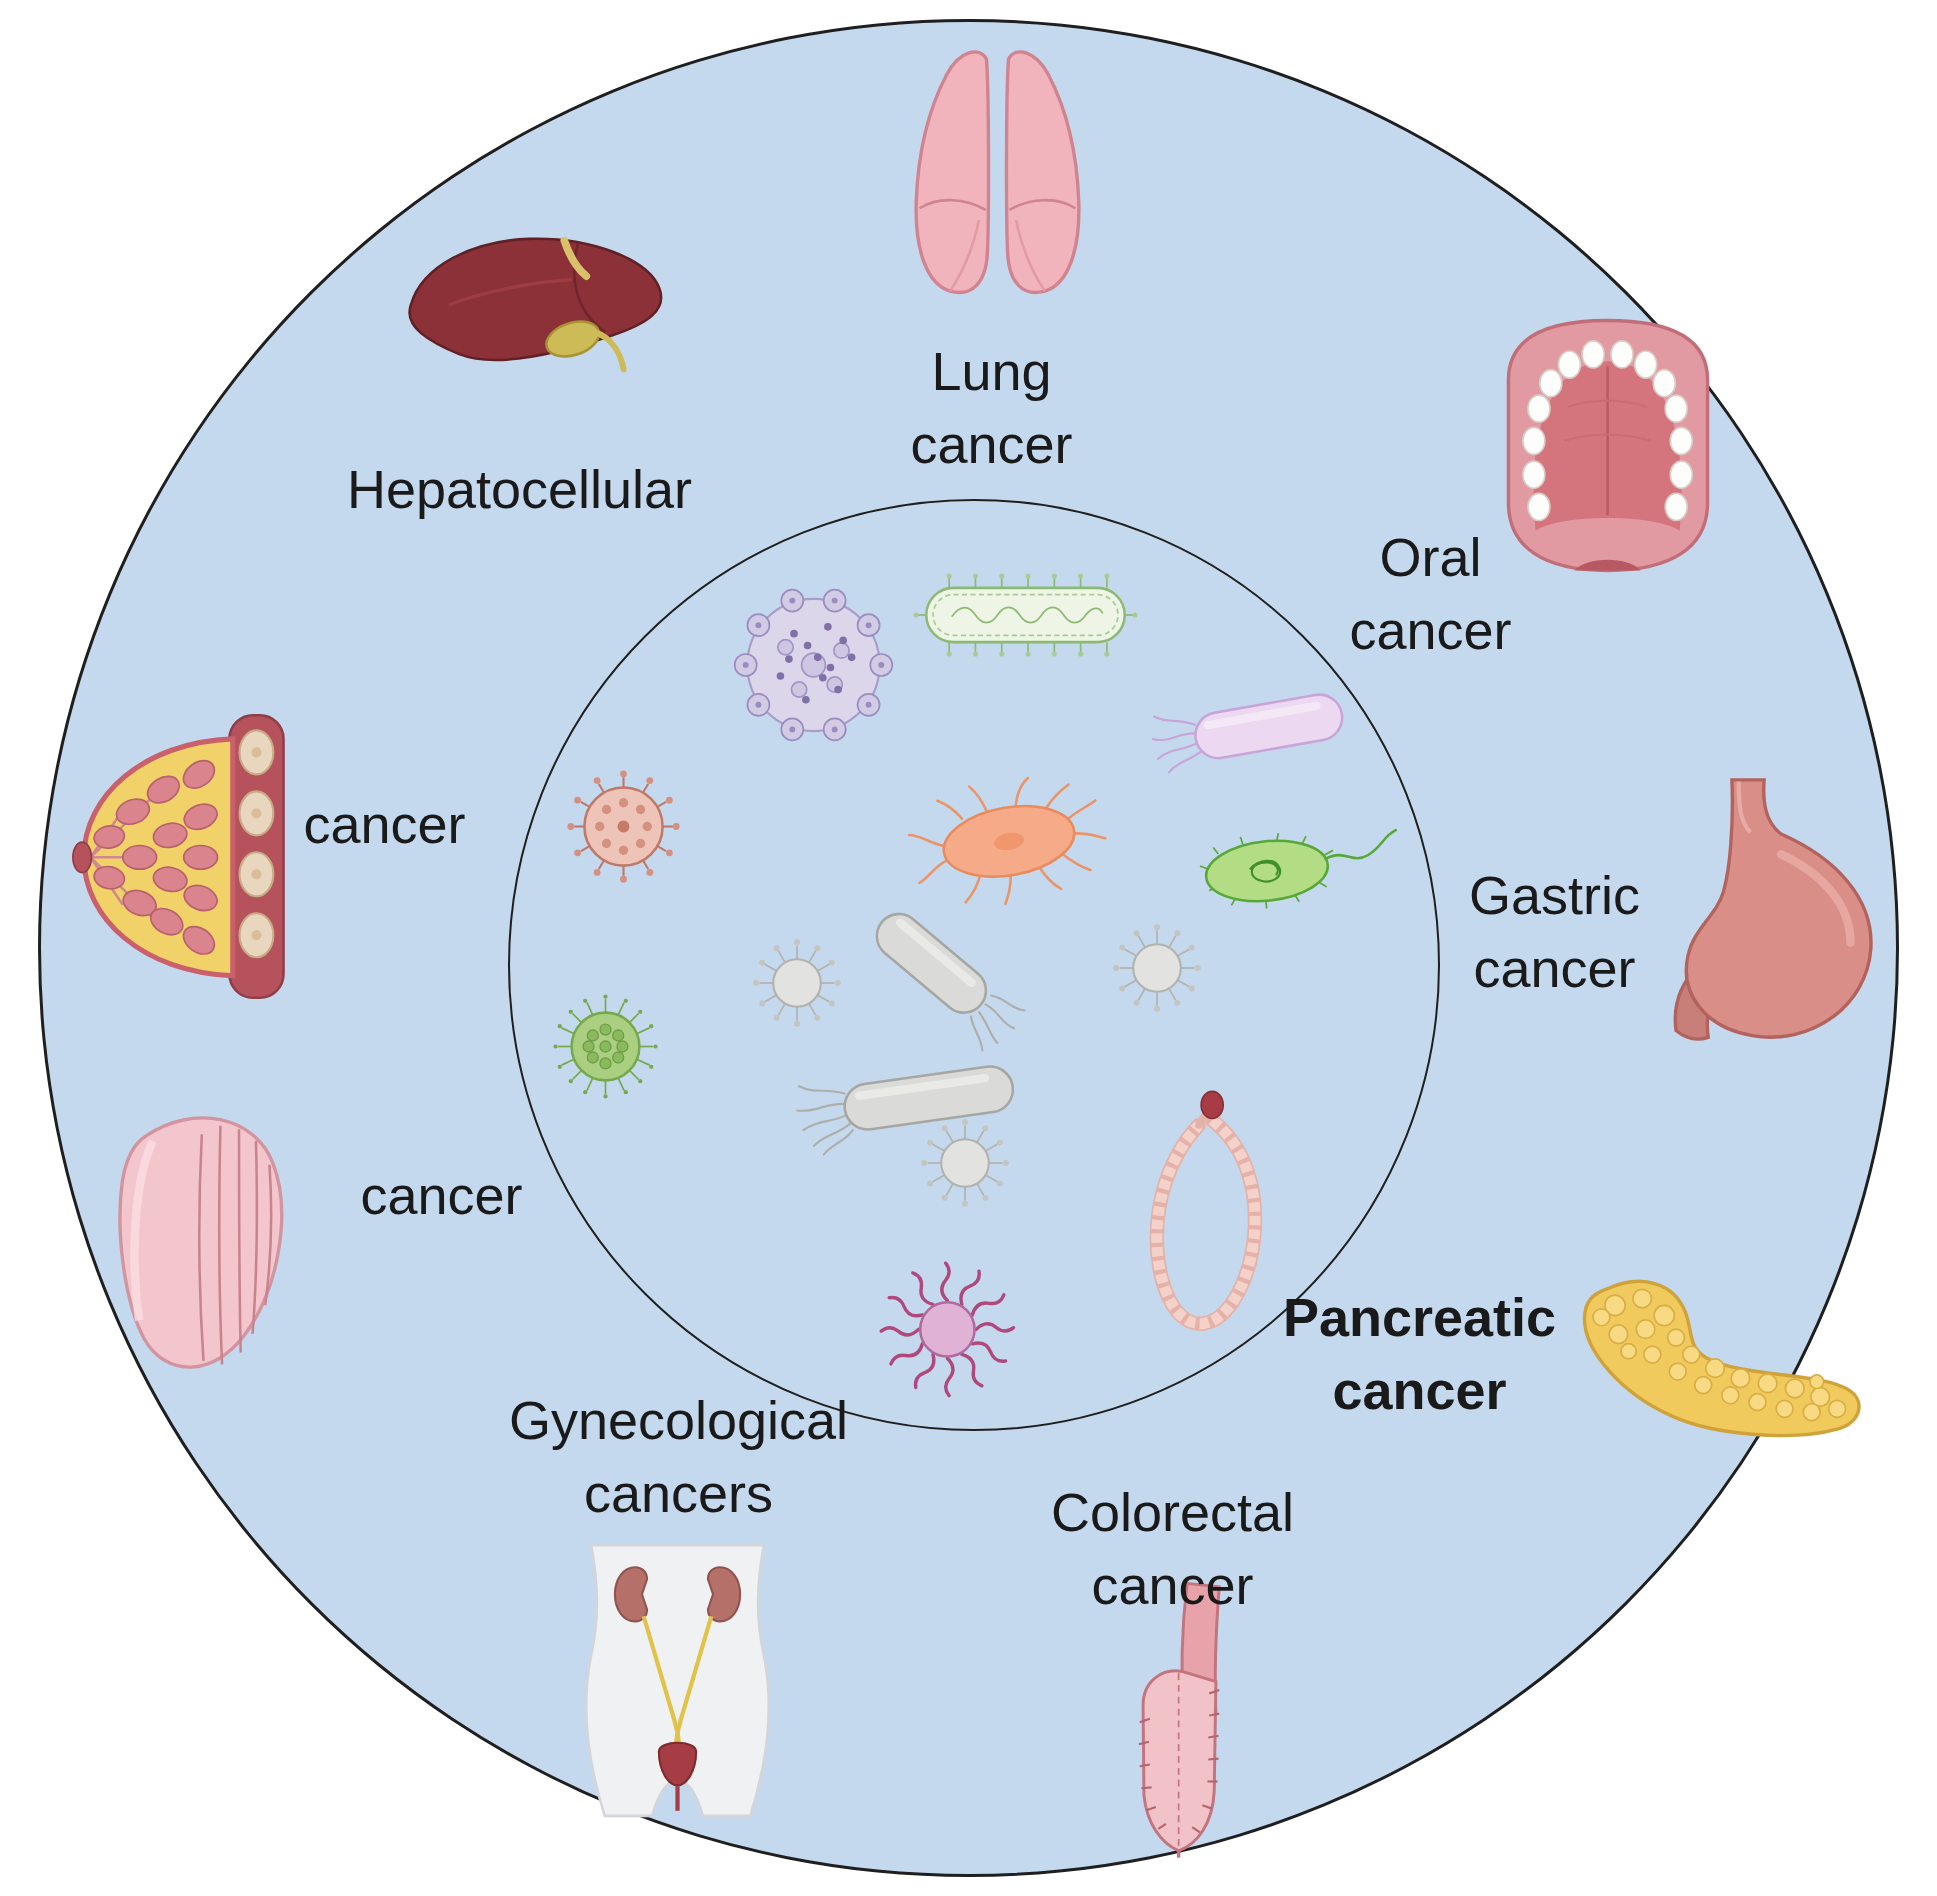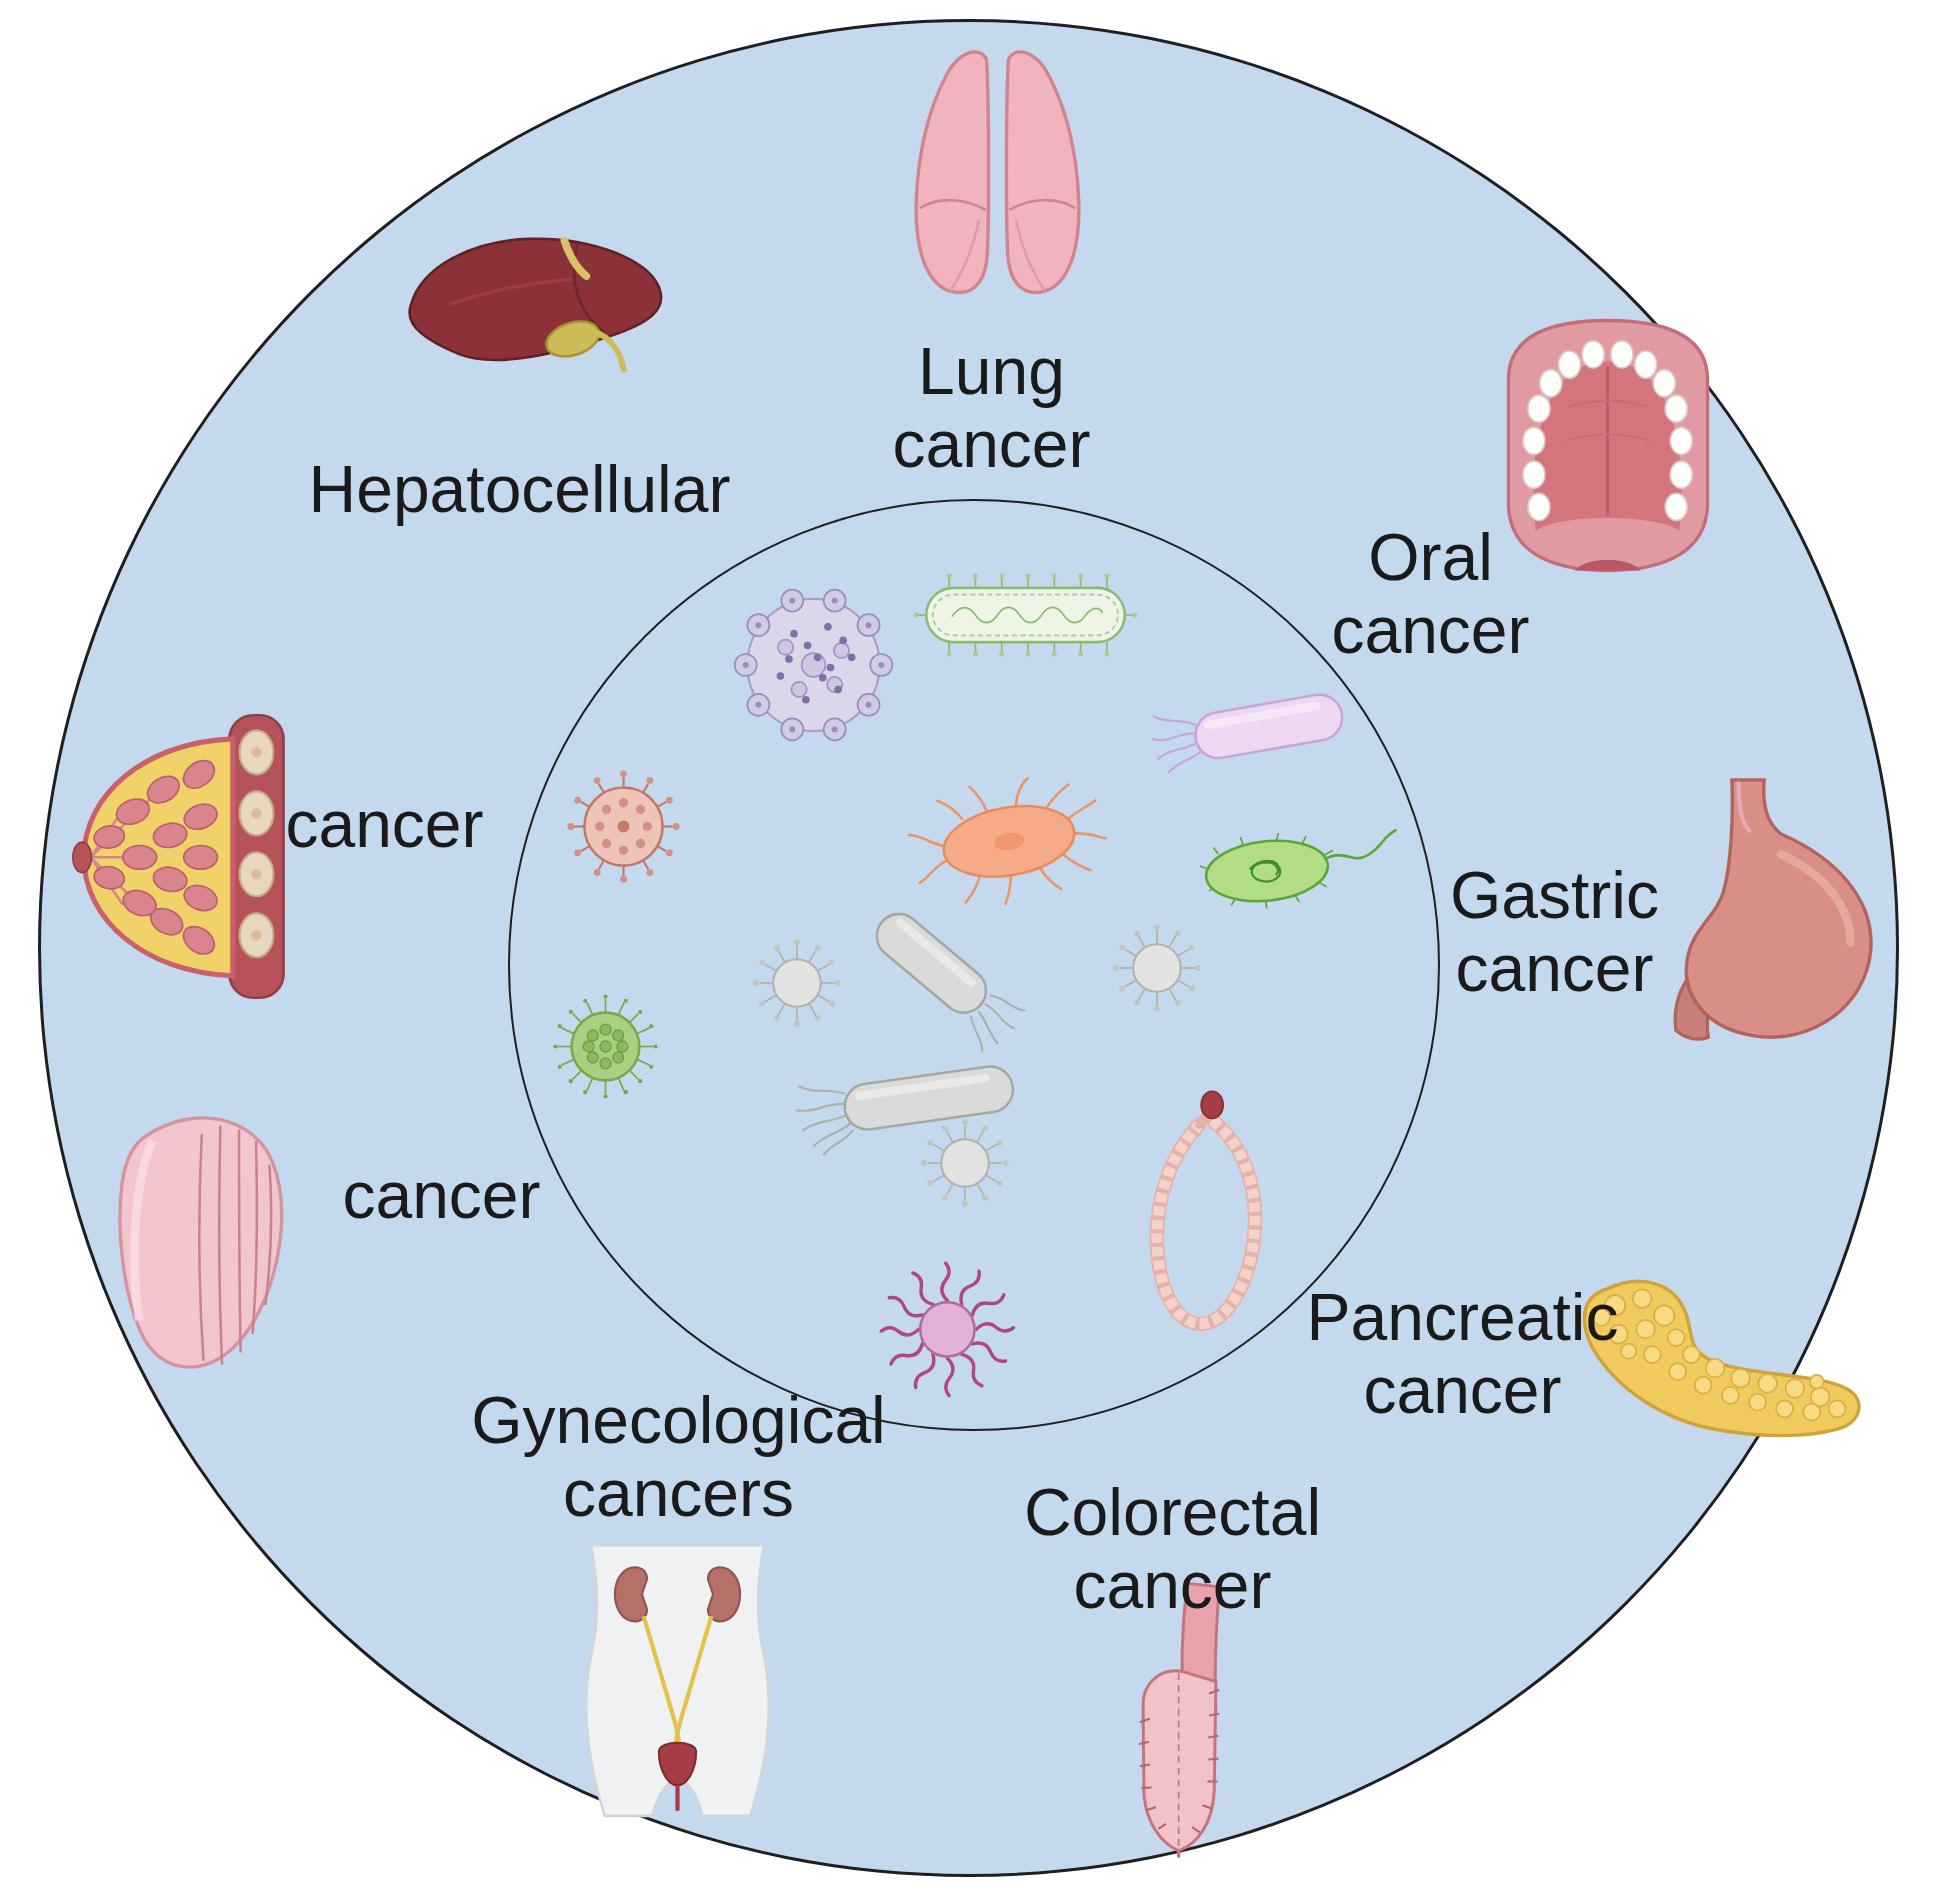--- a/index.html
+++ b/index.html
@@ -3,21 +3,21 @@
 <meta charset="utf-8">
 <style>
   * { margin:0; padding:0; box-sizing:border-box; }
   html,body { width:1937px; height:1897px; background:#ffffff; font-family:"Liberation Sans", sans-serif; }
   .canvas { position:absolute; left:0; top:0; width:1937px; height:1897px; overflow:hidden; }
   .outer-circle { position:absolute; left:38px; top:18.6px; width:1861px; height:1858px;
                   border-radius:50%; background:#c5d9ee; border:3.4px solid #1f1f1f; }
   .inner-circle { position:absolute; left:508px; top:499px; width:932px; height:932px;
                   border-radius:50%; border:2.5px solid #1f1f1f; }
   .abs { position:absolute; }
-  .label { position:absolute; width:509px; text-align:center; font-size:66px; line-height:73px;
+  .label { position:absolute; width:509px; text-align:center; font-size:54px; line-height:73px;
            color:#1a1a1a; }
   svg { display:block; }
 </style>
 </head>
 <body>
 
 <div class="canvas">
 
   <div class="outer-circle"></div>
   <div class="inner-circle"></div>
@@ -616,21 +616,21 @@
 
   <div class="label" style="left:1300px; top:859px;">
     <div>Gastric</div>
     <div>cancer</div>
   </div>
 
   <div class="label" style="left:187px; top:1159px;">
     <div>cancer</div>
   </div>
 
-  <div class="label" style="left:1208px; top:1281px;">
+  <div class="label" style="left:1165px; top:1281px;font-weight:bold;">
     <div>Pancreatic</div>
     <div>cancer</div>
   </div>
 
   <div class="label" style="left:424px; top:1384px;">
     <div>Gynecological</div>
     <div>cancers</div>
   </div>
 
   <div class="label" style="left:918px; top:1456px;margin-top:20px;">

